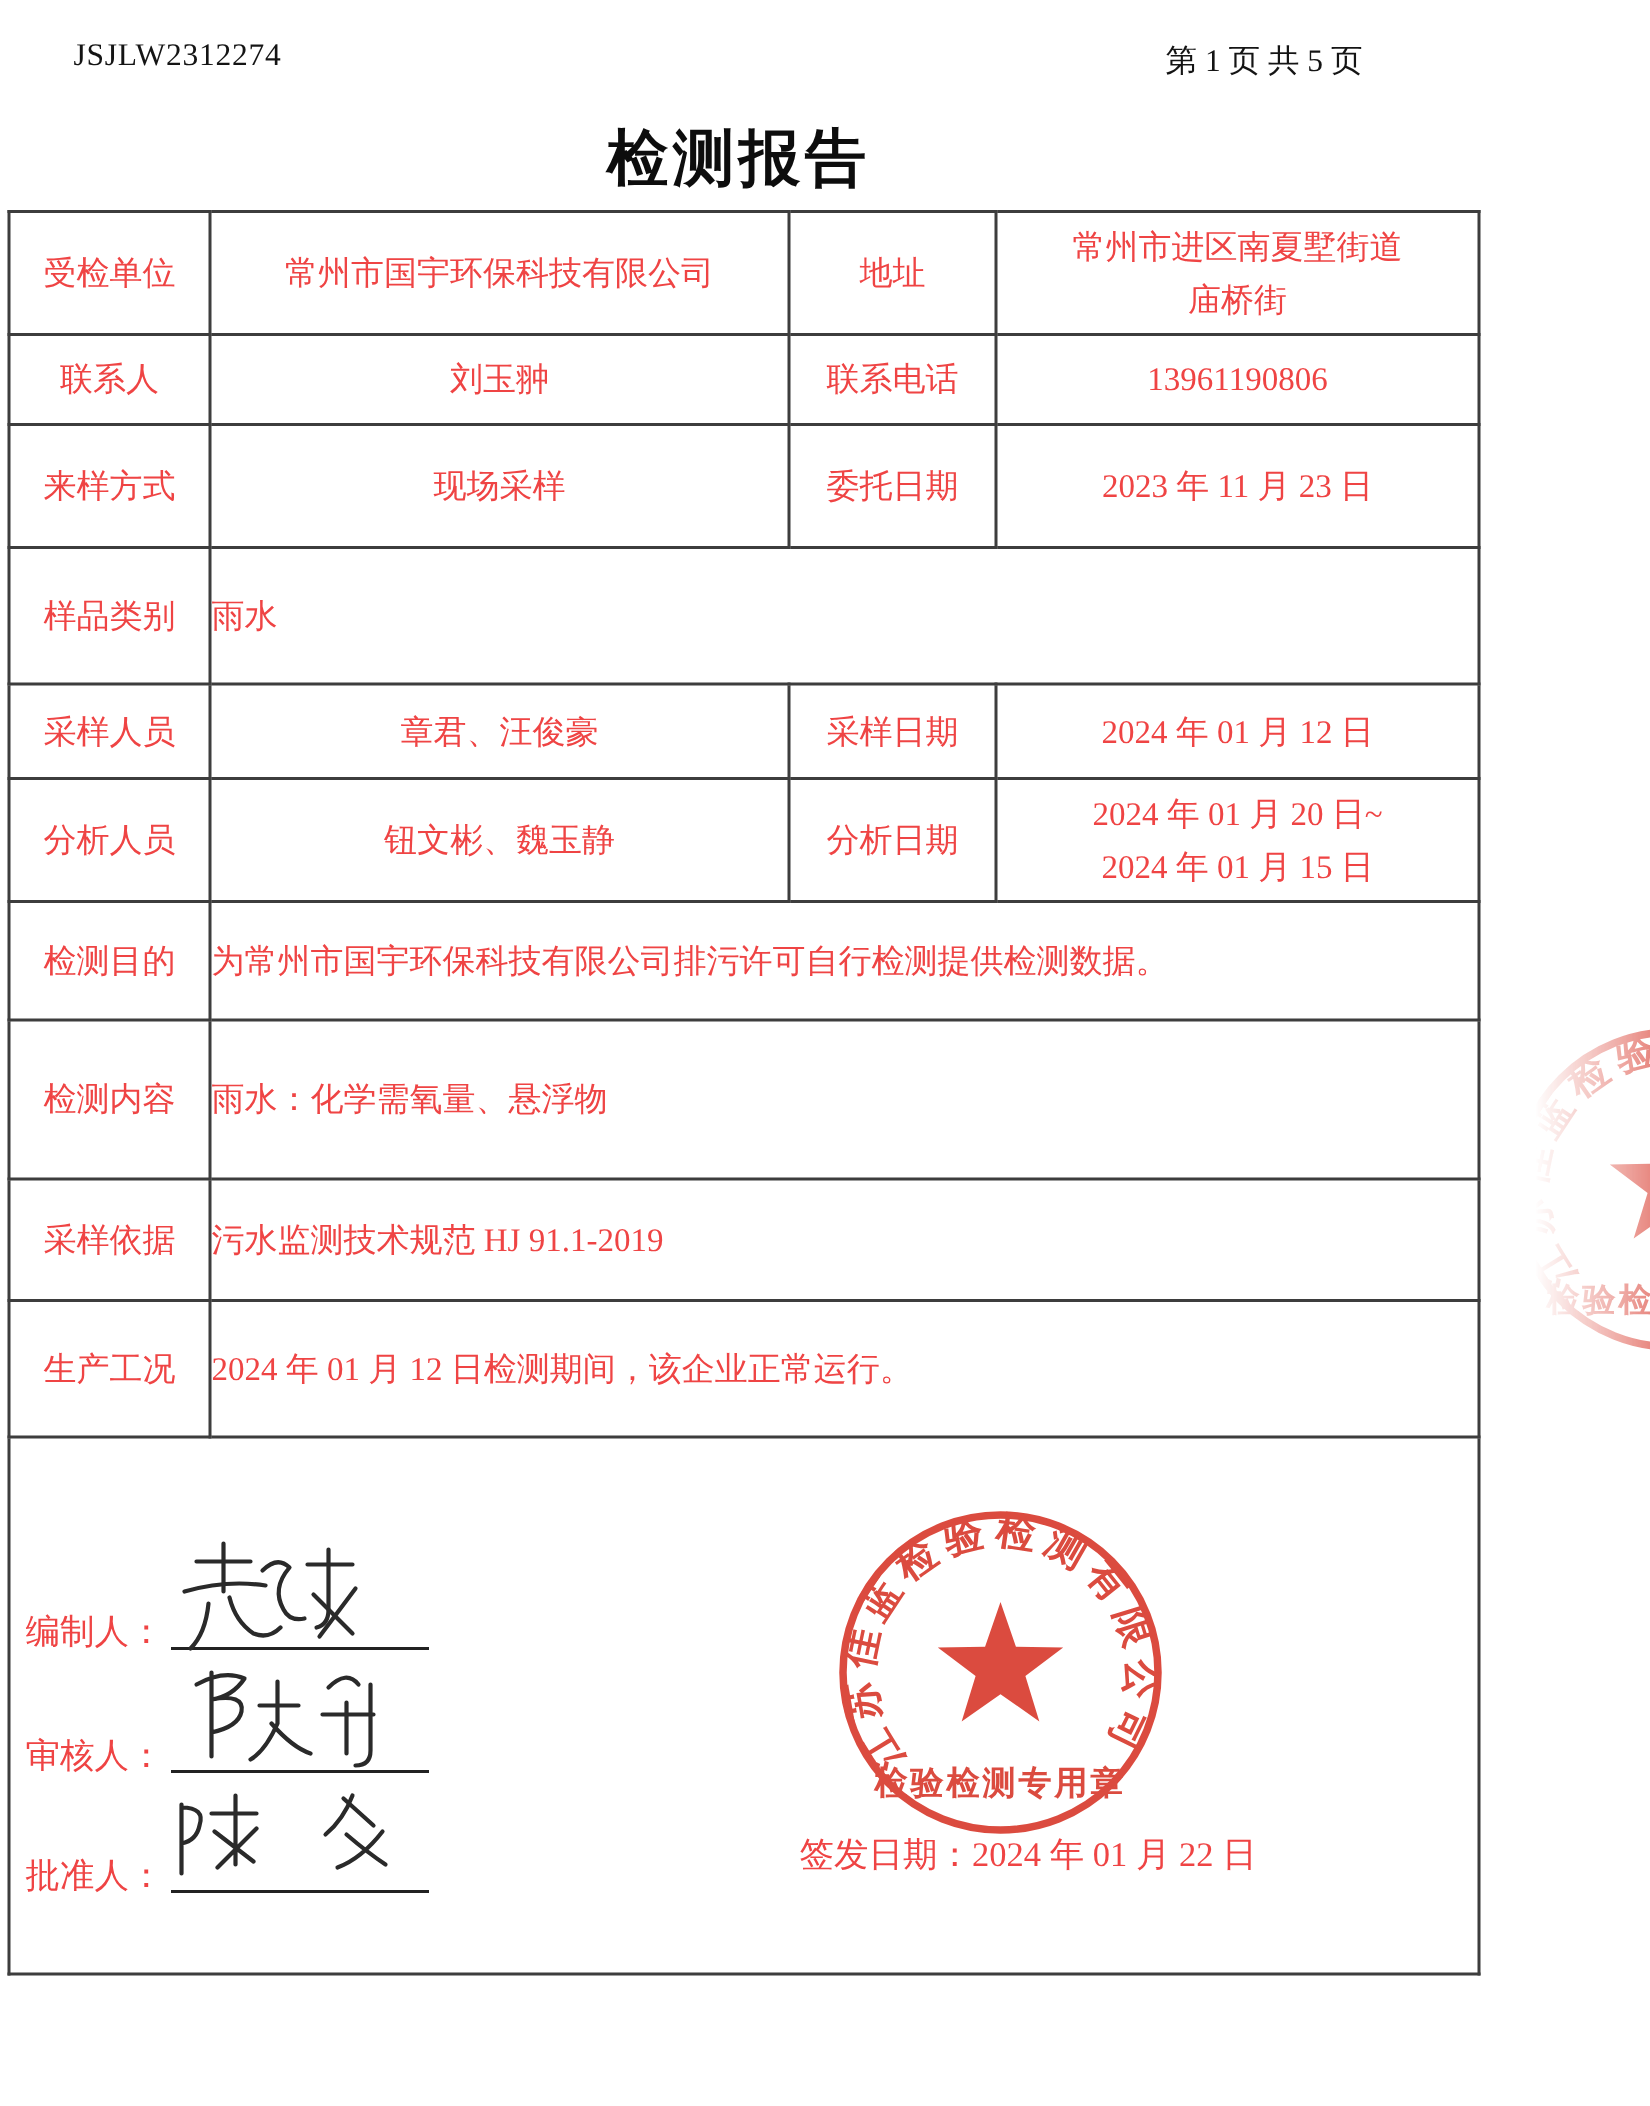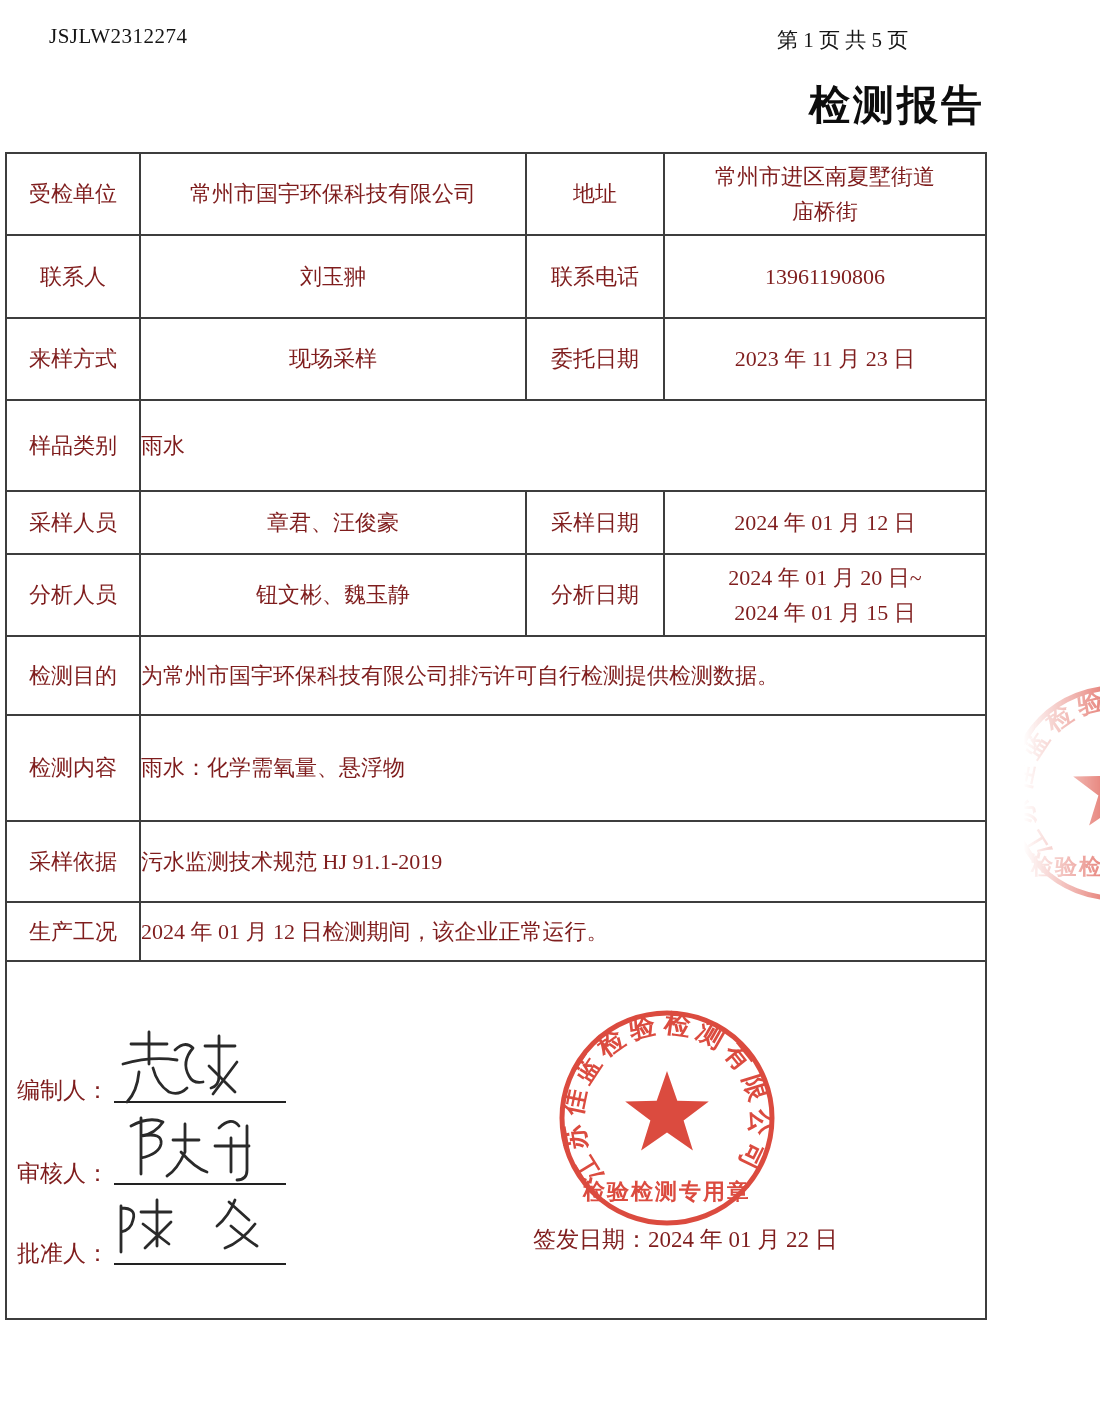--- a/index.html
+++ b/index.html
@@ -8,28 +8,28 @@
     width:1100px;height:1404px;
     background:#ffffff;
     overflow:hidden;
     font-family:"Liberation Serif","DejaVu Serif",serif;
     color:#141414;
   }
   .hdr-left{position:absolute;left:33px;top:24px;font-size:21px;letter-spacing:.5px;margin-left:16px;}
   .hdr-right{position:absolute;left:777px;top:26px;font-size:21px;}
   .title{
     position:absolute;left:0;top:78px;width:985px;
-    text-align:right;font-size:41px;font-weight:bold;
+    text-align:center;font-size:41px;font-weight:bold;
     font-family:"DejaVu Sans","Liberation Sans",sans-serif;
     letter-spacing:3px;color:#0d0d0d;
   }
   table.rpt{
-    position:absolute;left:5px;top:152px;
+    position:absolute;left:5px;top:140px;
     width:980px;border-collapse:collapse;table-layout:fixed;
-    font-size:22px;color:#7f1d1d;border-radius:22px;
+    font-size:22px;color:#ef4444;border-radius:22px;
   }
   table.rpt td{
     border:2px solid #3d3d3d;
     padding:0;overflow:hidden;
   }
   td.lbl{text-align:center;}
   td.valc{text-align:center;}
   td.vall{text-align:left;padding-left:11px;}
   .two-line{line-height:35px;}
   .footer-cell{position:relative;}
@@ -69,21 +69,21 @@
         <tr style="height:82px">
       <td class="lbl">受检单位</td>
       <td class="valc">常州市国宇环保科技有限公司</td>
       <td class="lbl">地址</td>
       <td class="valc">
         <div class="two-line">常州市进区南夏墅街道</div>
         <div class="two-line">庙桥街</div>
       </td>
     </tr>
 
-    <tr style="height:83px">
+    <tr style="height:60px">
       <td class="lbl">联系人</td>
       <td class="valc">刘玉翀</td>
       <td class="lbl">联系电话</td>
       <td class="valc">13961190806</td>
     </tr>
 
     <tr style="height:82px">
       <td class="lbl">来样方式</td>
       <td class="valc">现场采样</td>
       <td class="lbl">委托日期</td>
@@ -120,21 +120,21 @@
     <tr style="height:106px">
       <td class="lbl">检测内容</td>
       <td class="vall" colspan="3">雨水：化学需氧量、悬浮物</td>
     </tr>
 
     <tr style="height:81px">
       <td class="lbl">采样依据</td>
       <td class="vall" colspan="3">污水监测技术规范  HJ 91.1-2019</td>
     </tr>
 
-    <tr style="height:59px">
+    <tr style="height:91px">
       <td class="lbl">生产工况</td>
       <td class="vall" colspan="3">2024 年 01 月 12 日检测期间，该企业正常运行。</td>
     </tr>
 
 
     <tr style="height:358px">
       <td colspan="4" class="footer-cell">
 
         <span class="sig-label" style="left:10px;top:113px;">编制人：</span>
         <div class="sig-line" style="top:139px;"></div>

